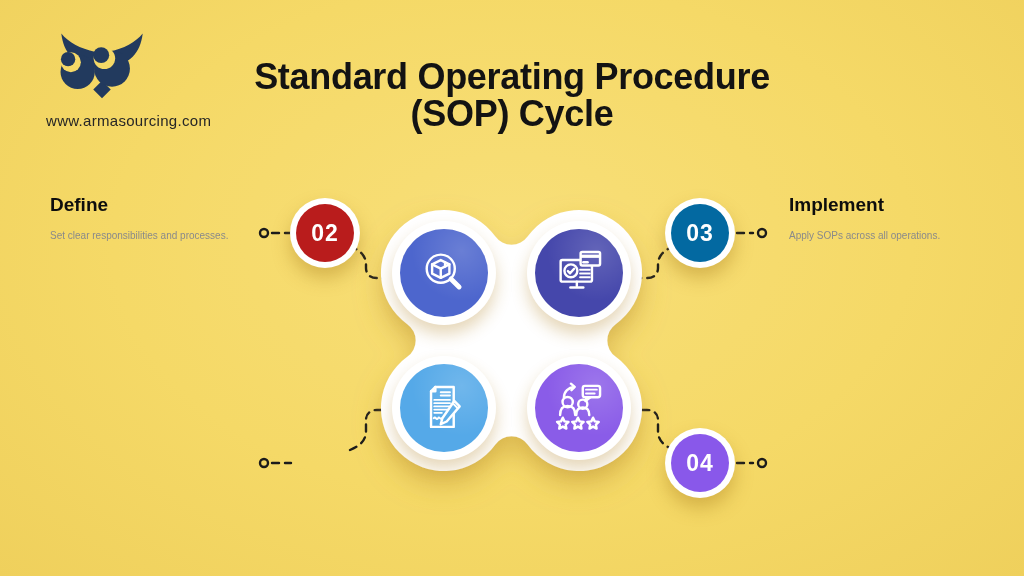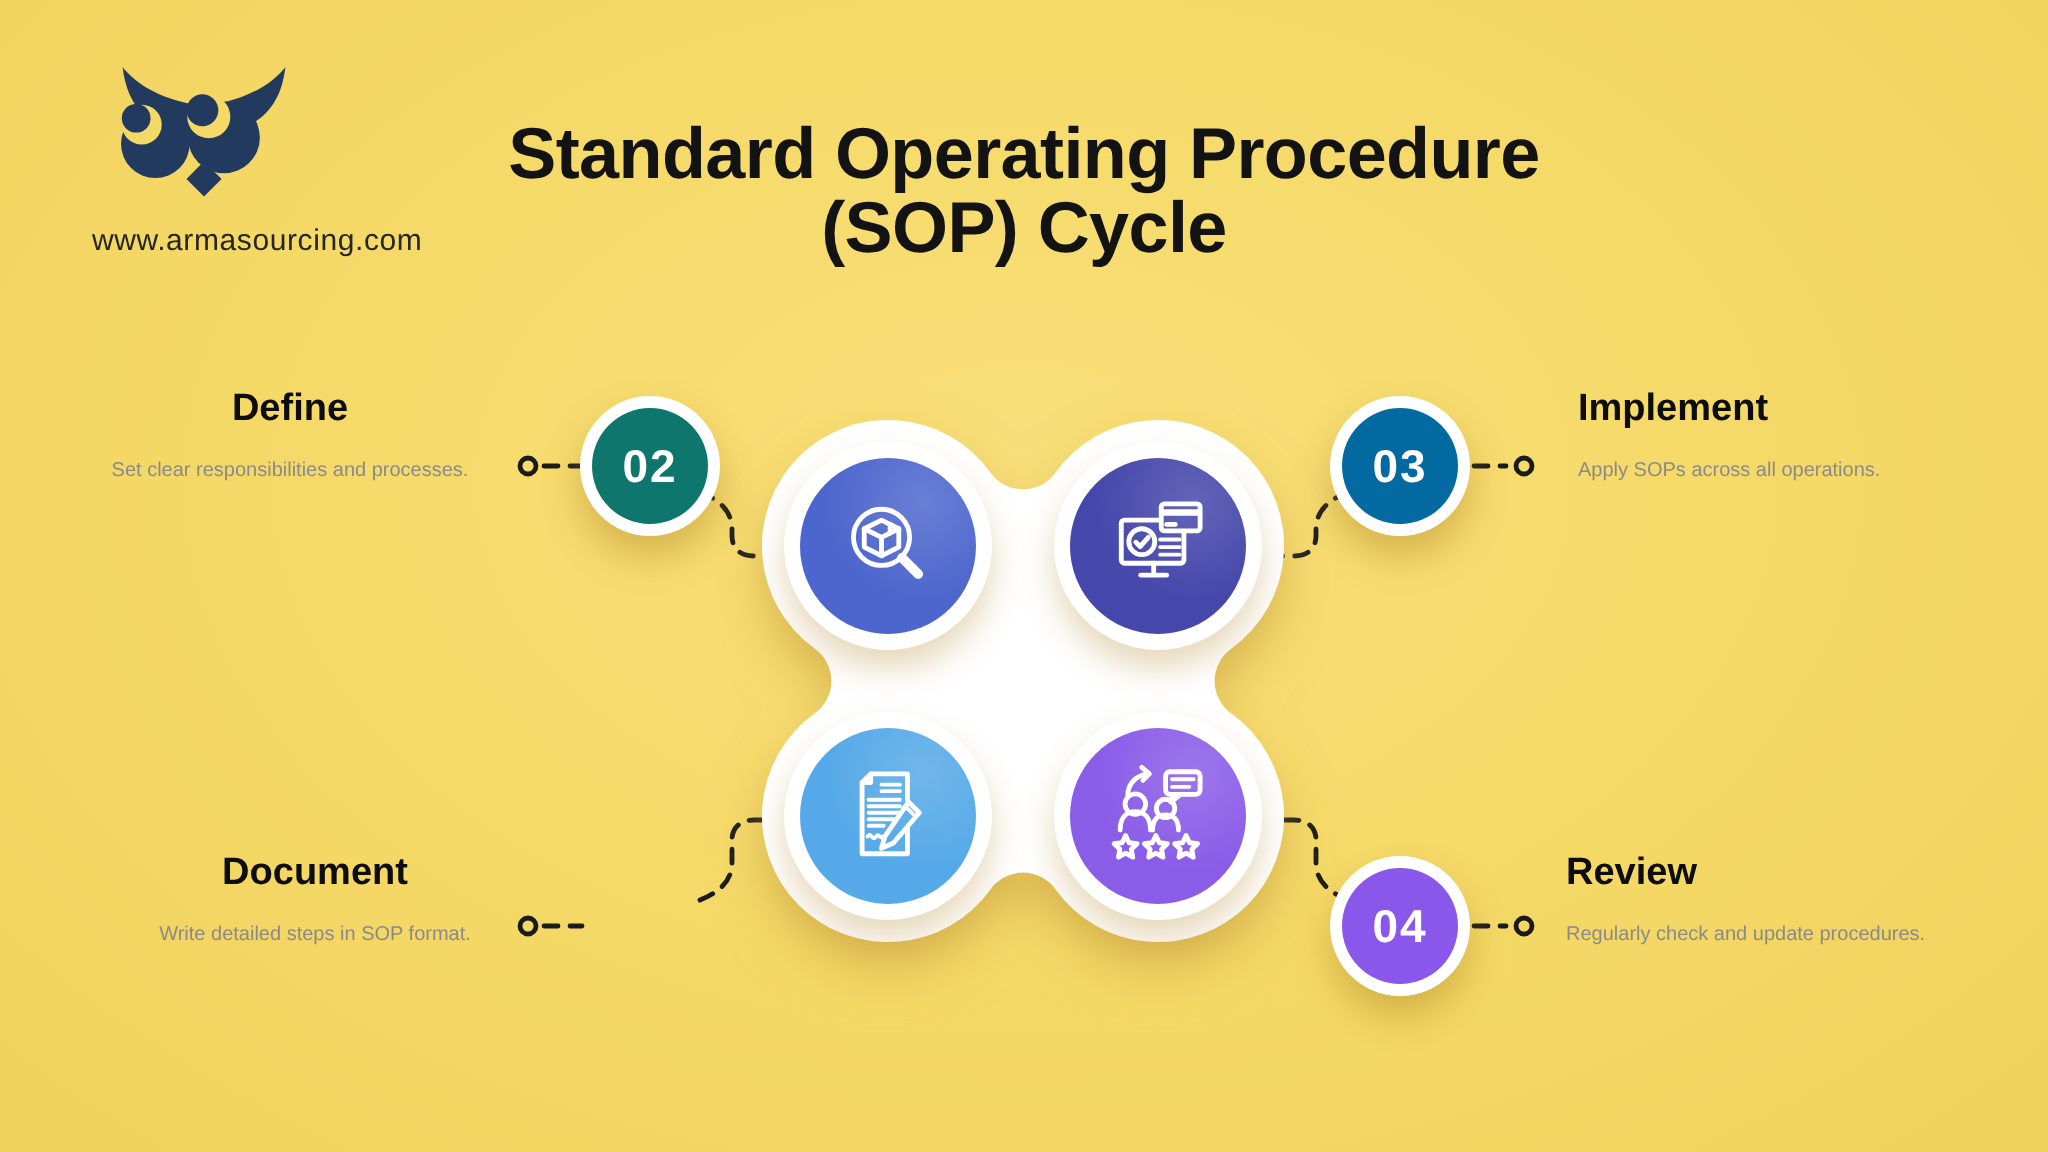--- a/index.html
+++ b/index.html
@@ -46,21 +46,21 @@
          box-shadow:0 10px 18px rgba(176,132,36,.45);display:flex;align-items:center;justify-content:center;}
   .badge-inner{width:58px;height:58px;border-radius:50%;display:flex;align-items:center;justify-content:center;
          color:#fff;font-size:23px;font-weight:800;letter-spacing:1px;}
   #badge-02{left:290px;top:198px;} #badge-03{left:665px;top:198px;}
   #badge-01{left:290px;top:428px;} #badge-04{left:665px;top:428px;}
 
   
   .step-text{position:absolute;}
   .step-text h2{margin:0;font-size:19px;font-weight:800;color:#0d0d0d;}
   .step-text p{margin:10px 0 0;font-size:10px;line-height:20px;color:#8a8a8a;}
-  .ta-right{text-align:center;}
+  .ta-right{text-align:left;}
   #step-define{right:784px;top:194px;width:190px;}
   #step-implement{left:789px;top:194px;width:190px;}
   #step-document{right:784px;top:426px;width:165px;}
   #step-review{left:783px;top:426px;width:205px;}
 </style>
 </head>
 <body>
 
 <div class="canvas">
 
@@ -184,39 +184,31 @@
         <g style="stroke-width:4">
           <use href="#star5" transform="translate(20,79)"></use>
           <use href="#star5" transform="translate(48,79)"></use>
           <use href="#star5" transform="translate(76,79)"></use>
         </g>
       </svg>
     </div>
   </div>
 
   <div class="badge" id="badge-02">
-    <div class="badge-inner" style="background: #0f766e;">02</div>
+    <div class="badge-inner" style="background: #b91c1c;">02</div>
   </div>
   <div class="badge" id="badge-03">
     <div class="badge-inner" style="background: #0369a1;">03</div>
   </div>
   <div class="badge" id="badge-04">
     <div class="badge-inner" style="background: rgb(137, 88, 234);">04</div>
   </div>
 
   <div class="step-text ta-right" id="step-define">
     <h2>Define</h2>
     <p>Set clear responsibilities and processes.</p>
   </div>
   <div class="step-text" id="step-implement">
     <h2>Implement</h2>
     <p>Apply SOPs across all operations.</p>
   </div>
-  <div class="step-text ta-right" id="step-document">
-    <h2>Document</h2>
-    <p>Write detailed steps in SOP format.</p>
-  </div>
-  <div class="step-text" id="step-review">
-    <h2>Review</h2>
-    <p>Regularly check and update procedures.</p>
-  </div>
 
 </div>
 
 </body></html>

